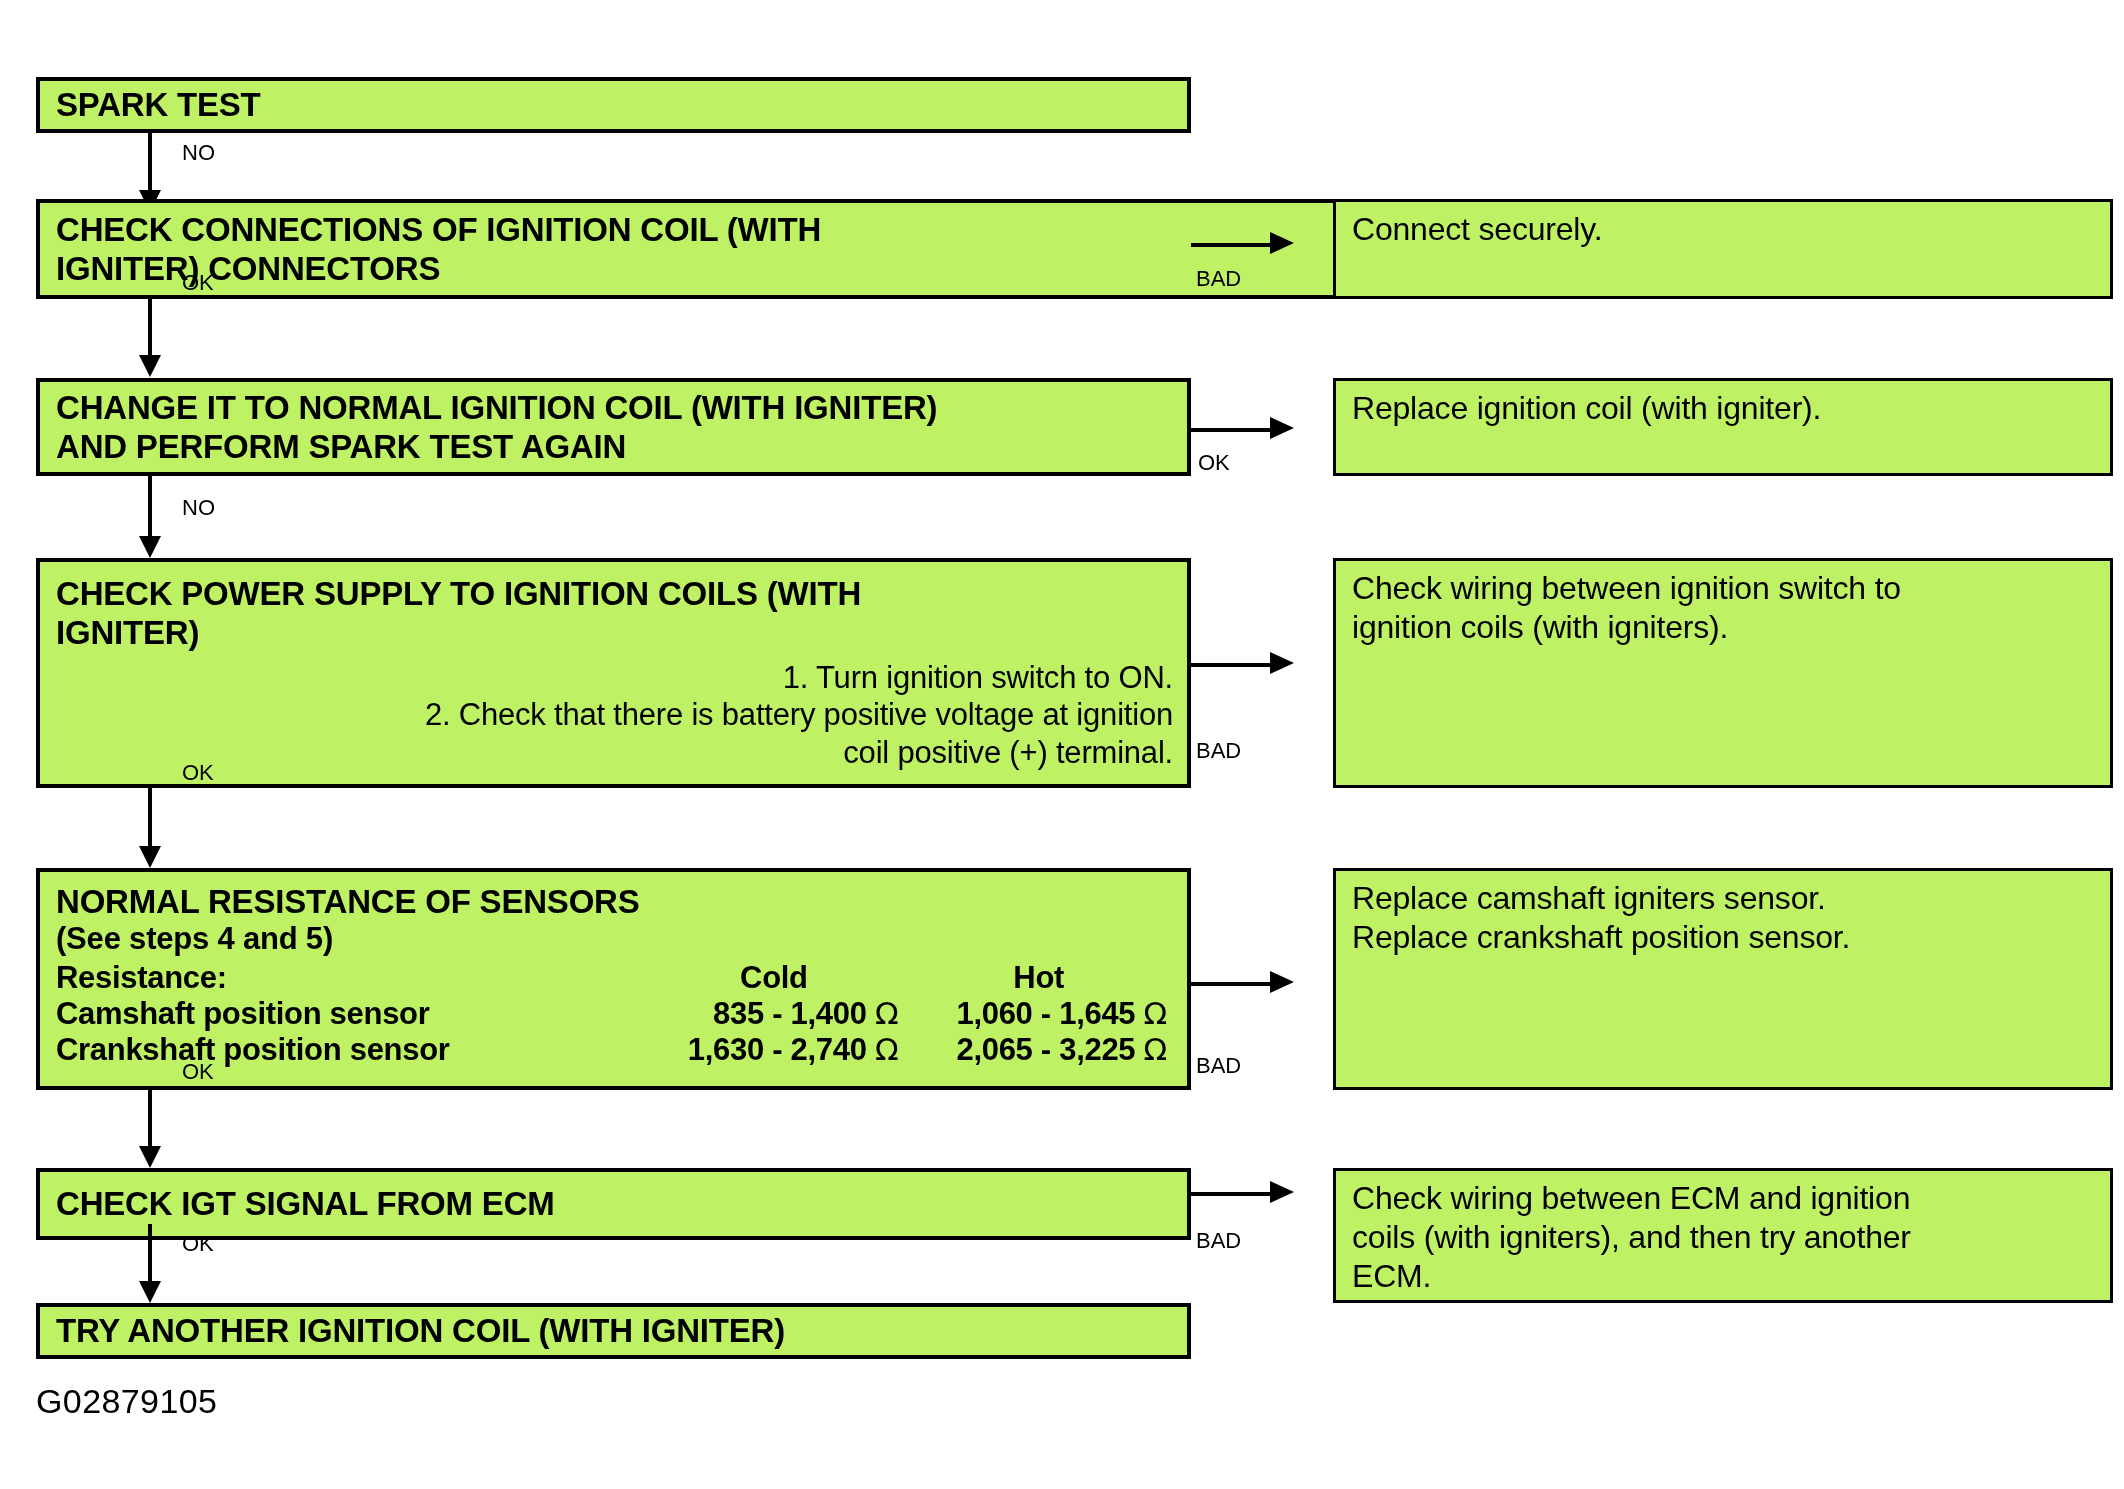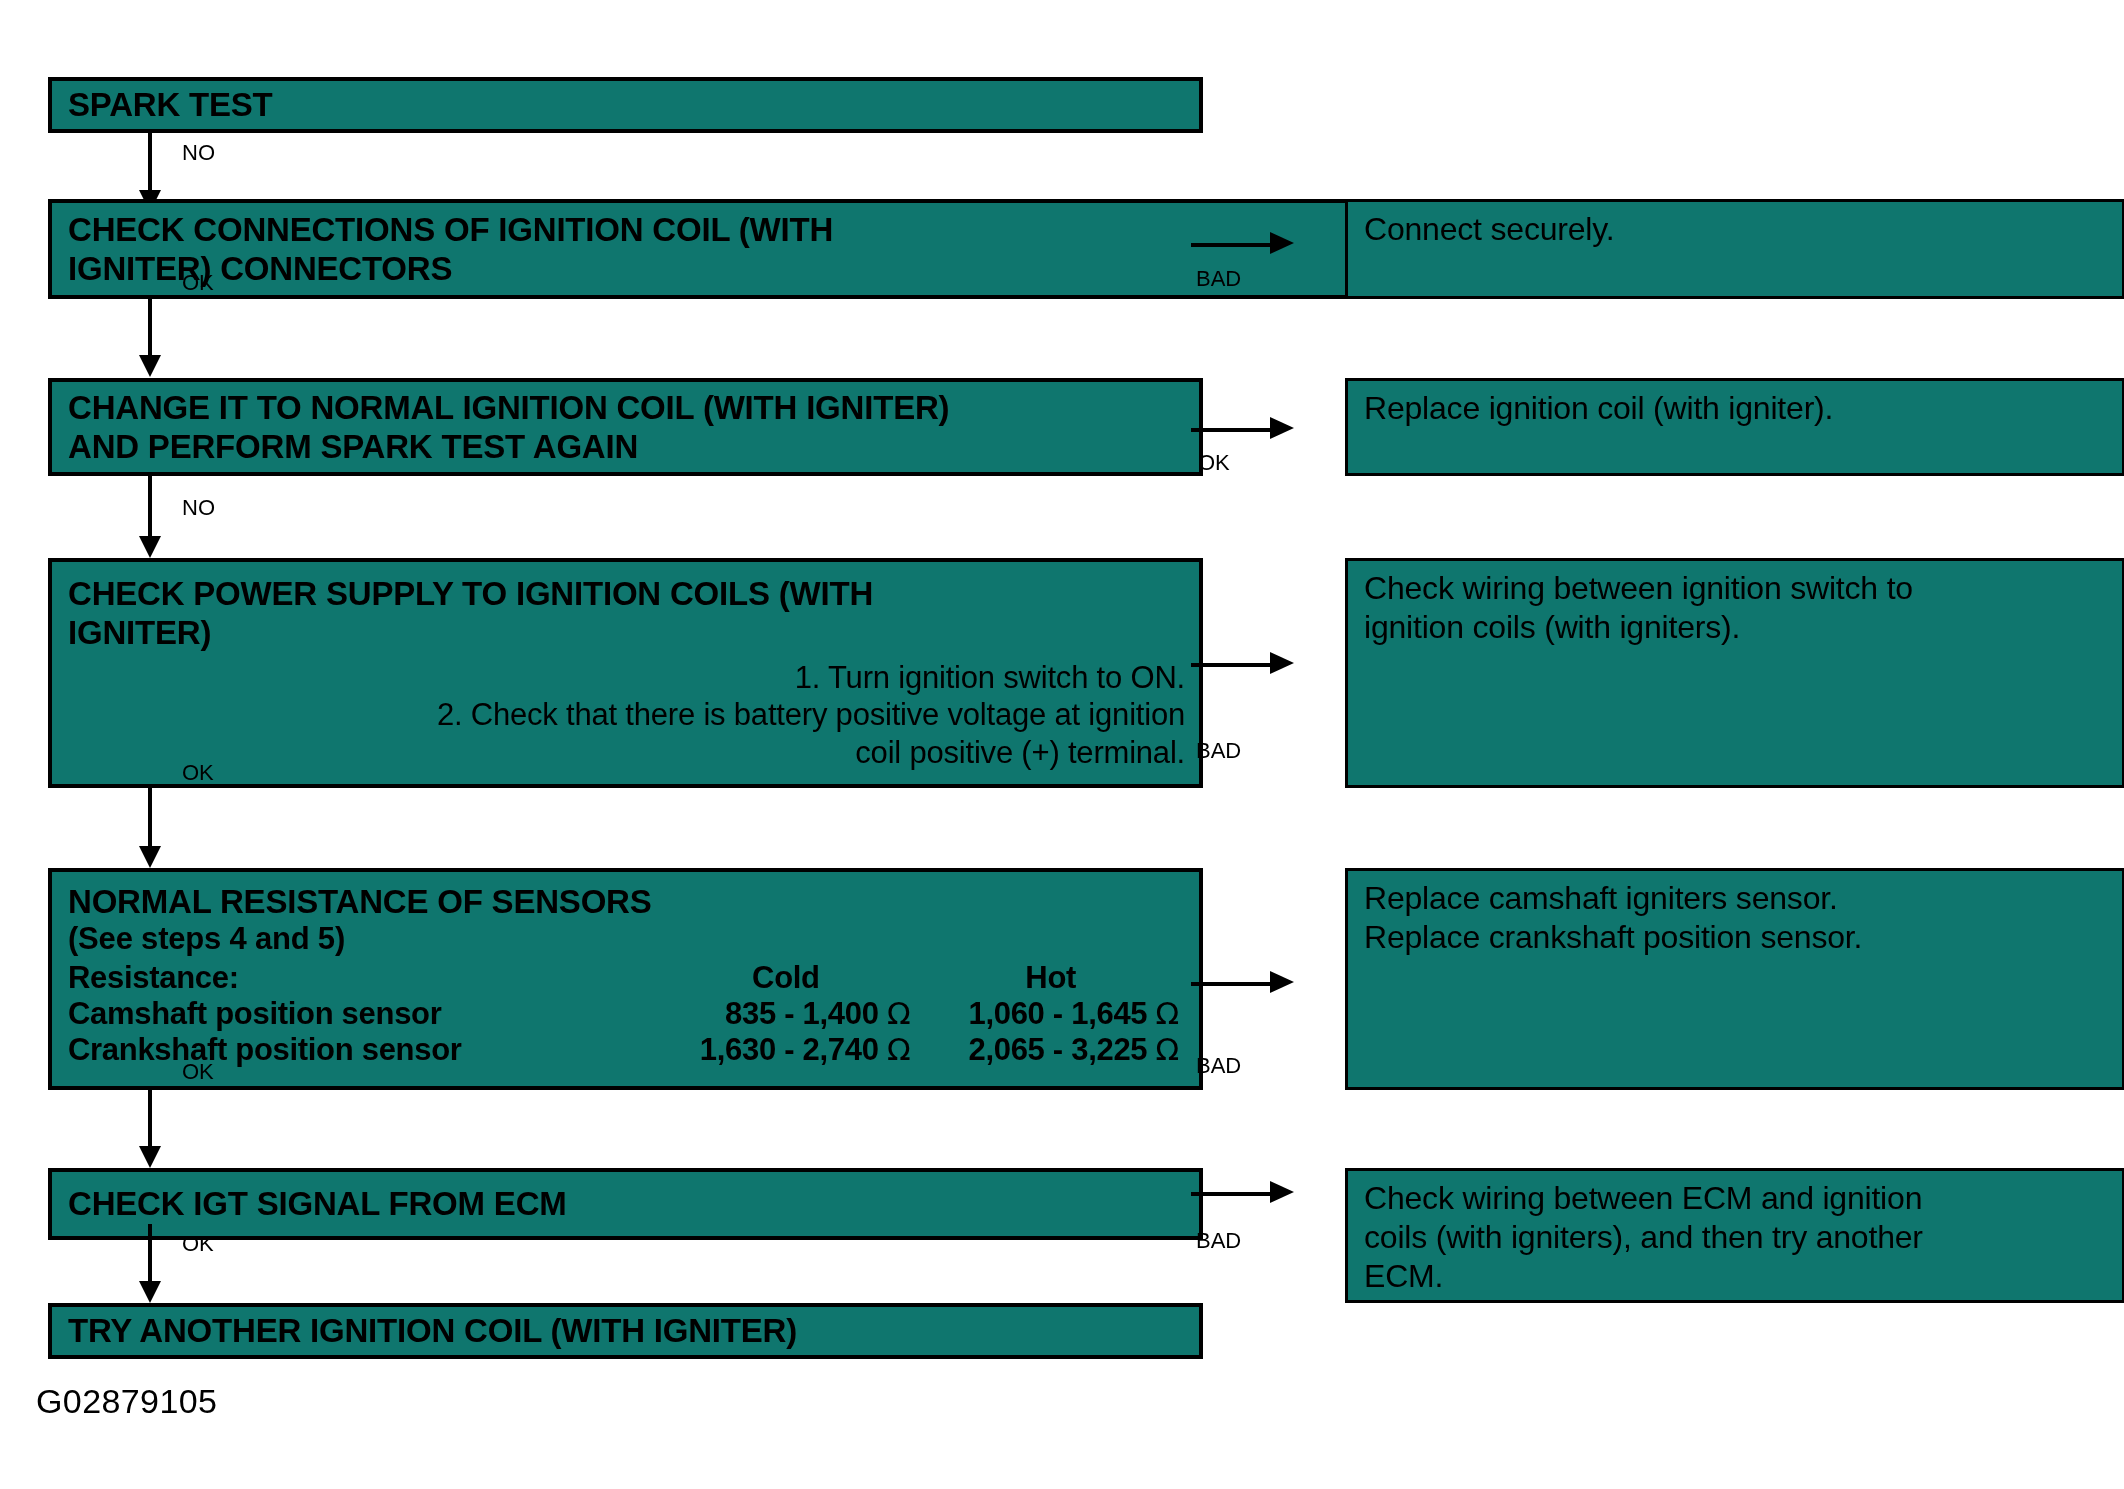--- a/index.html
+++ b/index.html
@@ -18,23 +18,22 @@
     height: 1489px;
     background: #ffffff;
     overflow: hidden;
   }
 
   
   .box {
     position: absolute;
     box-sizing: border-box;
     border: 4px solid #000;
-    background: #0f766e;
+    background: #bef264;
     padding: 8px 14px 8px 16px;
-    margin-left: 12px;
   }
   .box.thin { border-width: 3px; }
 
   .title {
     font-weight: bold;
     font-size: 33px;
     line-height: 1.19;
     letter-spacing: -0.2px;
     white-space: pre-line;
   }

